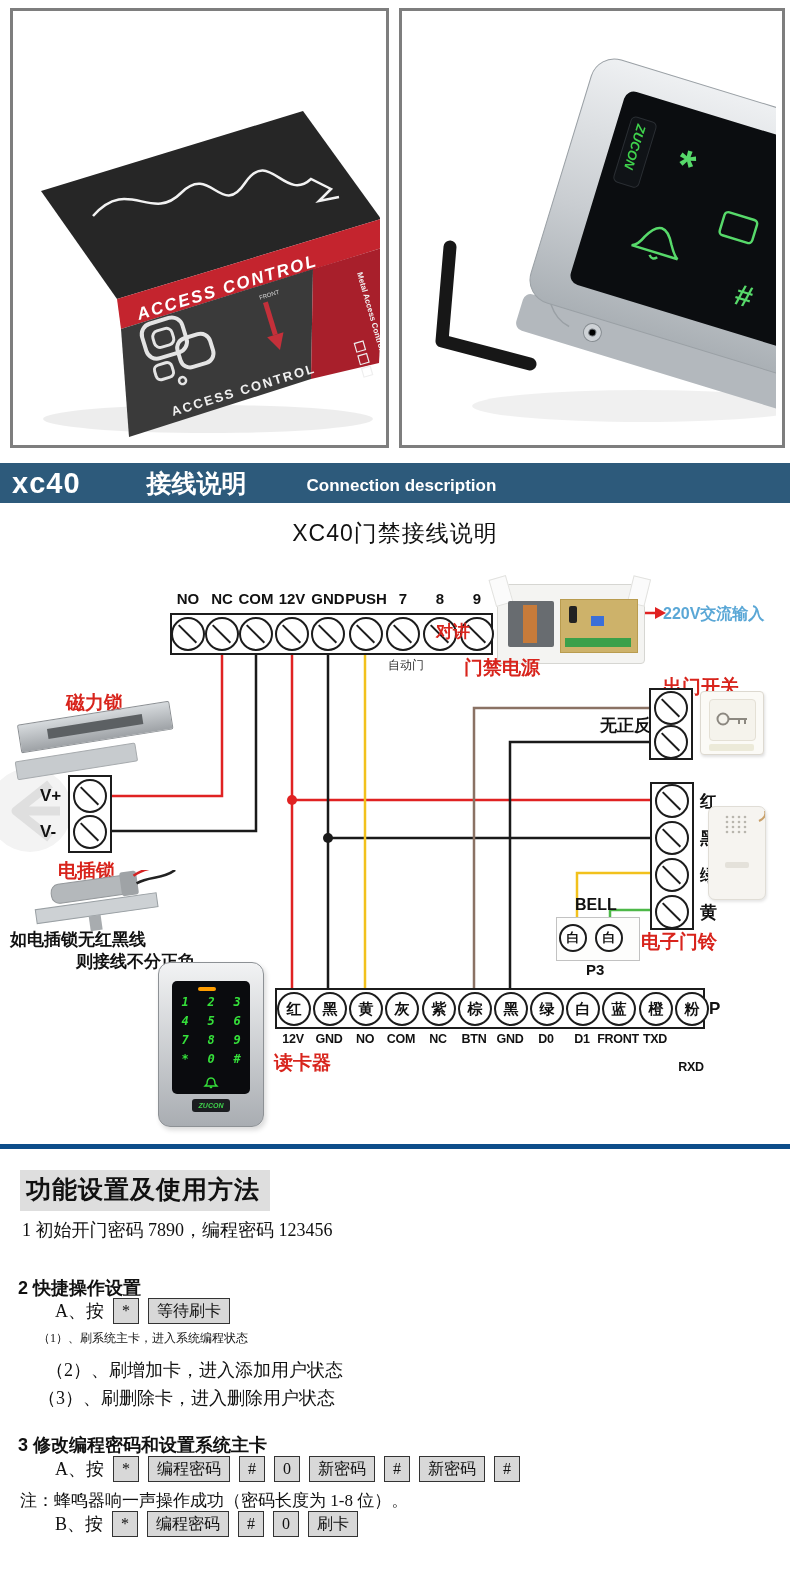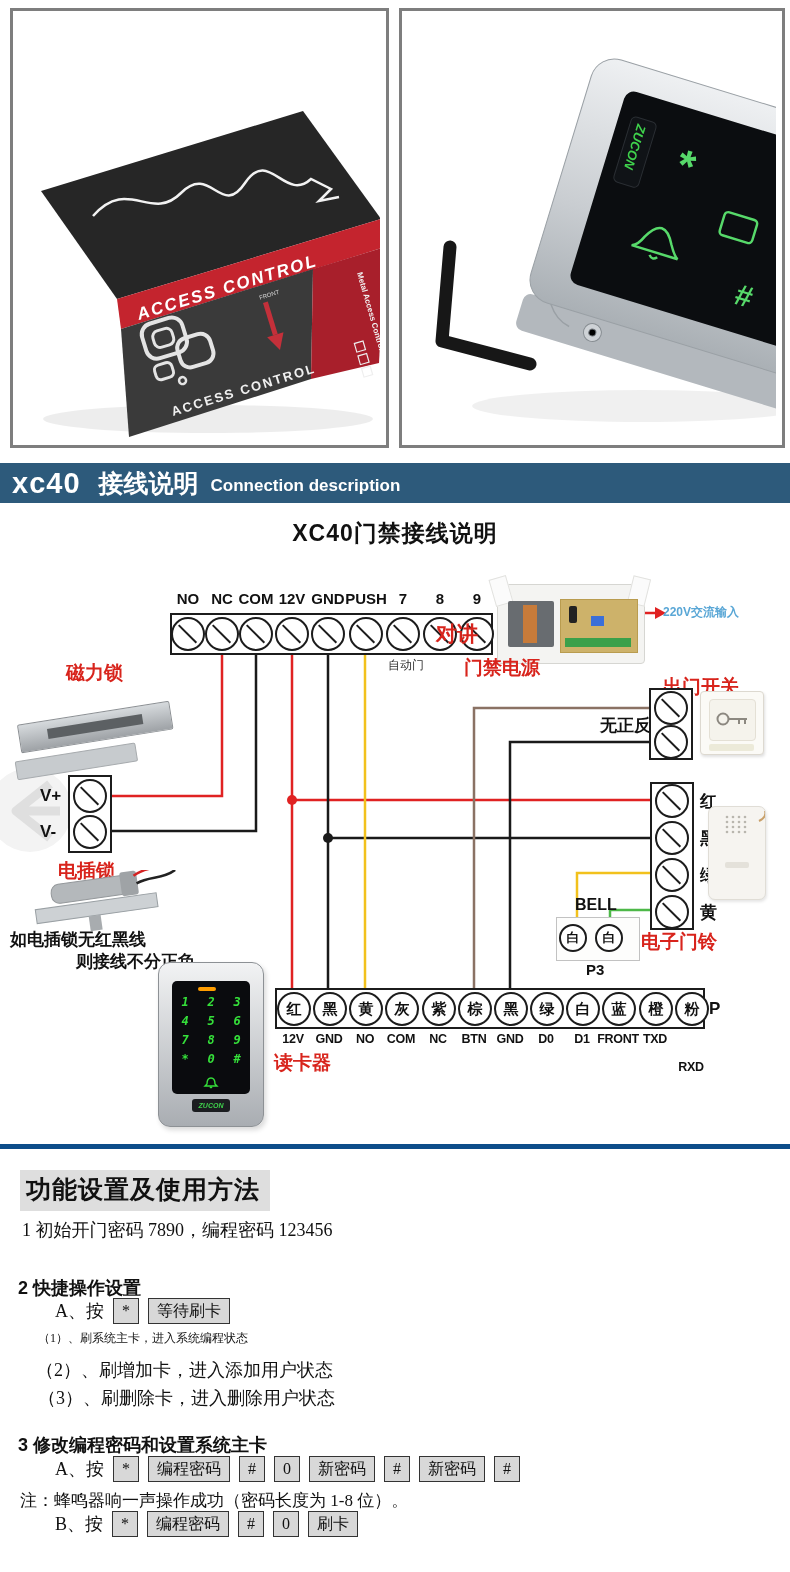--- a/index.html
+++ b/index.html
@@ -87,27 +87,27 @@
         </g>
         <path d="M394,112 l26,-8 m-20,24 l22,-7" stroke="#57d96a" stroke-width="2.5" fill="none"></path>
         <circle cx="226" cy="337" r="9" fill="#ced2d6" stroke="#878d92"></circle>
         <circle cx="226" cy="337" r="3.5" fill="#6c7control?3" stroke="#6c7278"></circle>
         <path d="M178,322 q10,14 24,16" stroke="#9aa0a5" stroke-width="1.5" fill="none"></path>
       </g>
       <path d="M48,236 L40,330 L128,353" stroke="#171717" stroke-width="13" fill="none" stroke-linecap="round" stroke-linejoin="round"></path>
     </svg>
   </div>
 
-  <div class="abs" style="left:0;top:463px;width:790px;height:40px;background:#2d5a7b;display:flex;align-items:center;">
+  <div class="abs" style="left:0;top:463px;width:790px;height:40px;background:#2d5a7b;display:flex;align-items:center;gap:48px;">
     <span style="color:#fff;font-size:29px;font-weight:bold;margin-left:12px;letter-spacing:1px;">xc40</span>
     <span style="color:#fff;font-size:25px;font-weight:bold;margin-left:18px;">接线说明</span>
     <span style="color:#fff;font-size:17px;font-weight:bold;margin-left:12px;margin-top:6px;">Connection description</span>
   </div>
 
-  <div class="abs" style="left:0;top:518px;width:790px;text-align:center;font-size:23px;font-weight:bold;letter-spacing:1px;">XC40门禁接线说明</div>
+  <div class="abs" style="left:0;top:518px;width:790px;text-align:center;font-size:23px;font-weight:normal;letter-spacing:1px;">XC40门禁接线说明</div>
 
   <svg class="abs" style="left:0;top:0;" width="790" height="1572" viewBox="0 0 790 1572">
 
     <g>
       <circle cx="30" cy="810" r="42" fill="#f3f3f3"></circle>
       <path d="M50,784 L16,811 L50,838 M16,811 H60" stroke="#dfdfdf" stroke-width="9" fill="none" stroke-linejoin="round"></path>
     </g>
 
     <path d="M222,653 V796 H112" stroke="#e02222" stroke-width="2.5" fill="none"></path>
     <path d="M256,653 V831 H112" stroke="#1a1a1a" stroke-width="2.5" fill="none"></path>
@@ -146,40 +146,40 @@
     <div class="tblock" style="left:170px;top:613px;width:323px;height:42px;"></div>
     <div class="term slot" style="left:171px;top:617px;"></div>
     <div class="term slot" style="left:205px;top:617px;"></div>
     <div class="term slot" style="left:239px;top:617px;"></div>
     <div class="term slot" style="left:275px;top:617px;"></div>
     <div class="term slot" style="left:311px;top:617px;"></div>
     <div class="term slot" style="left:349px;top:617px;"></div>
     <div class="term slot" style="left:386px;top:617px;"></div>
     <div class="term slot" style="left:423px;top:617px;"></div>
     <div class="term slot" style="left:460px;top:617px;"></div>
-    <div class="abs red" style="left:436px;top:620px;font-size:21px;z-index:2;">对讲</div>
+    <div class="abs red" style="left:436px;top:620px;font-size:17px;z-index:2;">对讲</div>
     <div class="abs" style="left:388px;top:657px;font-size:12px;color:#333;">自动门</div>
   </div>
 
   <div class="abs" style="left:497px;top:584px;width:146px;height:78px;background:#f4f4f2;border:1px solid #d6d6d2;border-radius:4px;">
     <div class="abs" style="left:-6px;top:-8px;width:16px;height:26px;background:#fbfbfb;border:1px solid #e2e2df;transform:rotate(-16deg);"></div>
     <div class="abs" style="left:132px;top:-8px;width:16px;height:26px;background:#fbfbfb;border:1px solid #e2e2df;transform:rotate(14deg);"></div>
     <div class="abs" style="left:10px;top:16px;width:46px;height:46px;background:#686c70;border-radius:2px;">
       <div class="abs" style="left:15px;top:4px;width:14px;height:38px;background:#c77b3a;"></div>
     </div>
     <div class="abs" style="left:62px;top:14px;width:76px;height:52px;background:#cdb26a;border:1px solid #b99c4f;">
       <div class="abs" style="left:8px;top:6px;width:8px;height:17px;background:#222;border-radius:2px;"></div>
       <div class="abs" style="left:30px;top:16px;width:13px;height:10px;background:#3a6fd8;"></div>
       <div class="abs" style="left:4px;top:38px;width:66px;height:9px;background:#3aa04a;"></div>
     </div>
   </div>
-  <div class="abs" style="left:663px;top:604px;font-size:12px;font-weight:bold;color:#5aa7d6;">220V交流输入</div>
+  <div class="abs" style="left:663px;top:604px;font-size:16px;font-weight:bold;color:#5aa7d6;">220V交流输入</div>
   <div class="abs red" style="left:464px;top:655px;font-size:19px;">门禁电源</div>
 
-  <div class="abs red" style="left:66px;top:660px;font-size:19px;">磁力锁</div>
+  <div class="abs red" style="left:66px;top:690px;font-size:19px;">磁力锁</div>
   <div class="abs" style="left:12px;top:706px;width:175px;height:64px;transform:rotate(-9deg);">
     <div class="abs" style="left:8px;top:6px;width:152px;height:27px;background:linear-gradient(180deg,#d6dadd,#9ea2a6);border:1px solid #8b8f93;border-radius:2px;">
       <div class="abs" style="left:28px;top:8px;width:96px;height:10px;background:#5c6063;"></div>
     </div>
     <div class="abs" style="left:0px;top:42px;width:120px;height:17px;background:#c7cbce;border:1px solid #a7abae;border-radius:2px;"></div>
   </div>
   <div class="abs" style="left:40px;top:786px;font-size:17px;font-weight:bold;">V+</div>
   <div class="abs" style="left:40px;top:822px;font-size:17px;font-weight:bold;">V-</div>
   <div class="tblock" style="left:68px;top:775px;width:44px;height:78px;"></div>
   <div class="term slot" style="left:73px;top:779px;"></div>
@@ -314,21 +314,21 @@
 
   <div class="abs serif" style="left:22px;top:1218px;font-size:18px;">1  初始开门密码 7890，编程密码 123456</div>
 
   <div class="abs" style="left:18px;top:1276px;font-size:18px;font-weight:bold;">2 快捷操作设置</div>
   <div class="keyrow serif" style="left:55px;top:1298px;">
     <span>A、按</span>
     <span class="key">*</span>
     <span class="key">等待刷卡</span>
   </div>
   <div class="abs serif" style="left:38px;top:1330px;font-size:12px;">（1）、刷系统主卡，进入系统编程状态</div>
-  <div class="abs serif" style="left:36px;top:1358px;font-size:18px;">（2）、刷增加卡，进入添加用户状态</div>
+  <div class="abs serif" style="left:46px;top:1358px;font-size:18px;">（2）、刷增加卡，进入添加用户状态</div>
   <div class="abs serif" style="left:38px;top:1386px;font-size:18px;">（3）、刷删除卡，进入删除用户状态</div>
 
   <div class="abs" style="left:18px;top:1433px;font-size:18px;font-weight:bold;">3  修改编程密码和设置系统主卡</div>
   <div class="keyrow serif" style="left:55px;top:1456px;">
     <span>A、按</span>
     <span class="key">*</span>
     <span class="key">编程密码</span>
     <span class="key">#</span>
     <span class="key">0</span>
     <span class="key">新密码</span>

